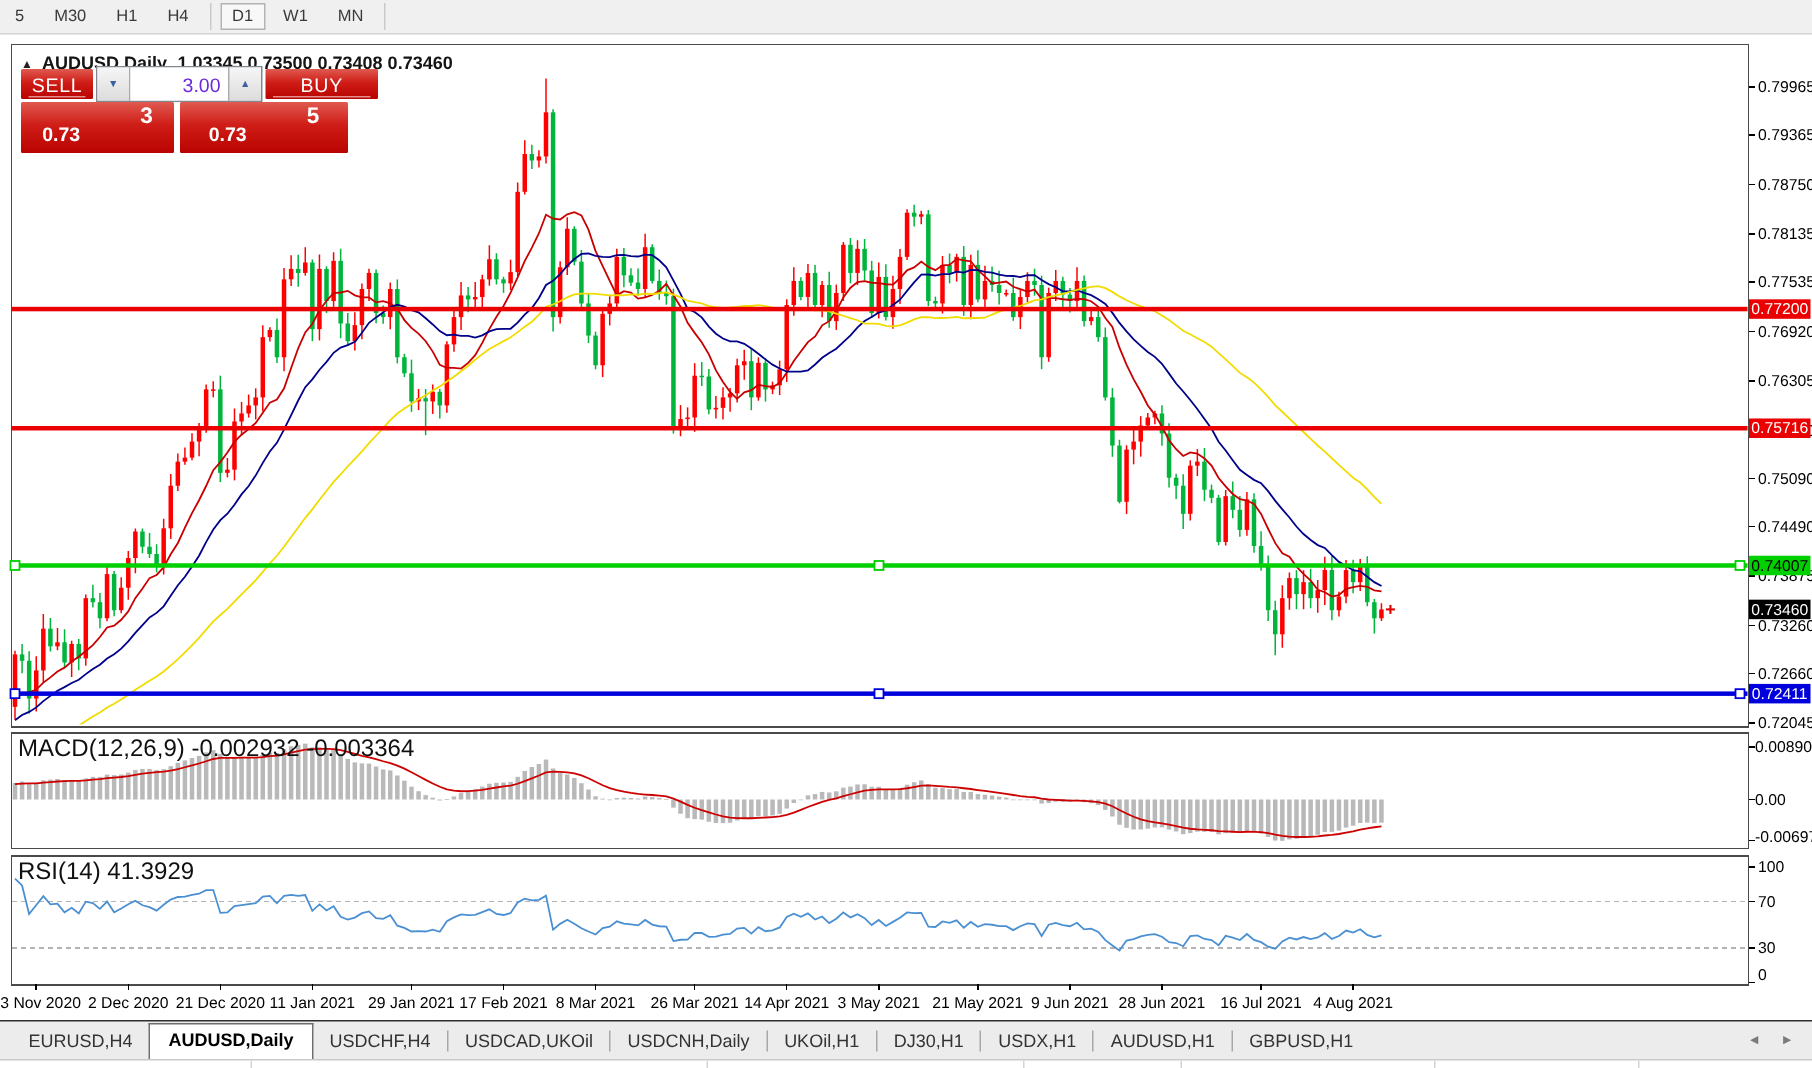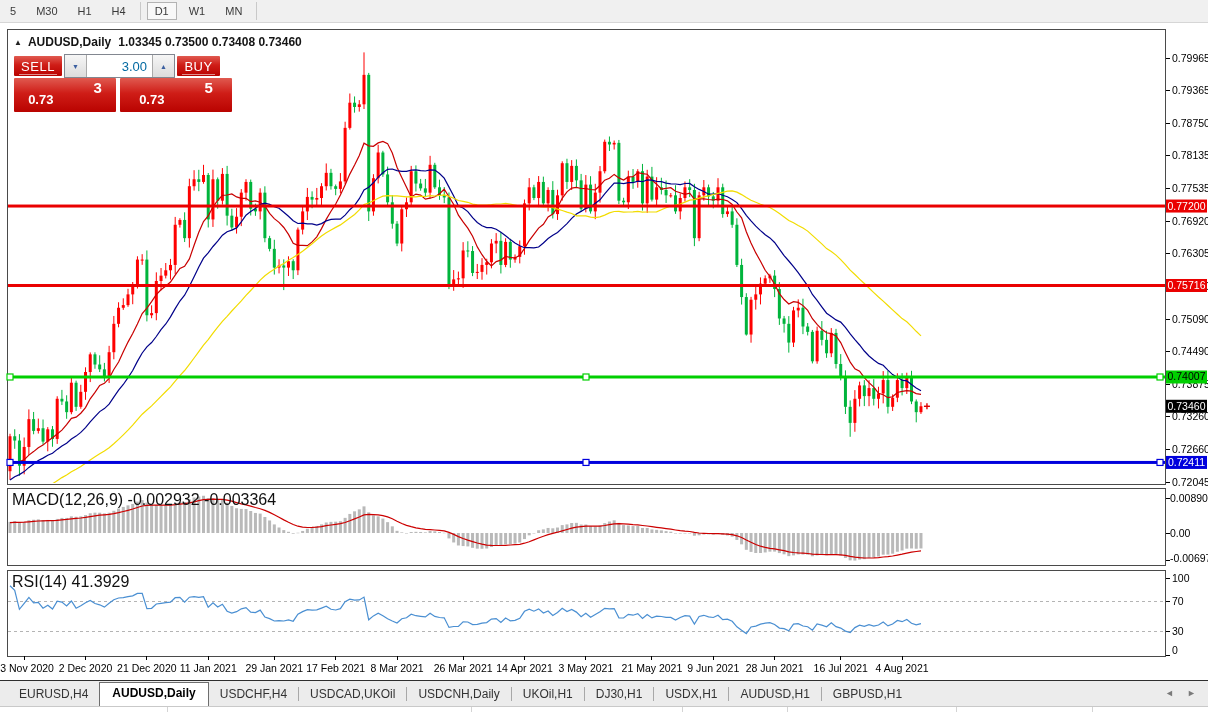--- a/index.html
+++ b/index.html
@@ -11,37 +11,37 @@
   .tfbtn{font-size:11px;color:#3a3a3a;padding:3px 8px;margin:0 2px;cursor:default;}
   .tfbtn.active{background:#f8f8f8;border:1px solid #b3b3b3;padding:2px 7px;}
   .tbsep{width:1px;height:18px;background:#c9c9c9;margin:0 4px;}
 
   
   .chart-title{position:absolute;left:14px;top:35px;font-size:12px;font-weight:700;color:#141414;z-index:5;white-space:nowrap;}
   .chart-title .tri{font-size:8px;margin-right:6px;position:relative;top:-1px;color:#222;}
   .chart-title .ohlc{margin-left:7px;}
 
   
-  .trade-panel{position:absolute;left:14px;top:54px;width:218px;height:58px;z-index:6;}
+  .trade-panel{position:absolute;left:14px;top:44px;width:218px;height:58px;z-index:6;}
   .redblock{position:absolute;background:linear-gradient(180deg,#e05a50 0%,#cf1d17 45%,#b90300 100%);border-radius:1px;color:#fff;}
   .btn-top{height:20px;top:2px;display:flex;align-items:center;justify-content:center;font-size:13px;letter-spacing:.5px;cursor:pointer;}
   .btn-top::after{content:"";position:absolute;left:5px;right:5px;bottom:1px;height:1px;background:rgba(255,255,255,.55);}
   #sell-top{left:0;width:48px;}
-  #buy-top{left:163px;width:43px;}
+  #buy-top{left:163px;width:75px;}
   #sell-bottom{left:0;top:24px;width:102px;height:34px;}
   #buy-bottom{left:106px;top:24px;width:112px;height:34px;}
   .bigprice{display:flex;justify-content:center;height:34px;cursor:pointer;}
   .bigprice .frac{align-self:flex-end;font-size:13px;font-weight:700;margin:0 1px 5px 0;}
   .bigprice .big{font-size:36px;line-height:33px;font-weight:400;letter-spacing:-1px;margin-top:36px;}
   .bigprice .pip{align-self:flex-start;font-size:15px;font-weight:700;margin:1px 0 0 1px;}
   .vol{position:absolute;left:50px;top:0;width:111px;height:24px;background:#fff;border:1px solid #828790;display:flex;box-sizing:border-box;}
   .volbtn{width:21px;background:linear-gradient(180deg,#f6f6f6,#dcdcdc);color:#3b5fa0;font-size:7px;display:flex;align-items:center;justify-content:center;cursor:pointer;}
   .volbtn.dn{border-right:1px solid #aaa;}
   .volbtn.up{border-left:1px solid #aaa;}
-  .vol input{flex:1;border:none;outline:none;text-align:right;font-size:13px;font-family:"Liberation Sans",sans-serif;padding:0 5px 0 0;min-width:0;color:#0369a1;}
+  .vol input{flex:1;border:none;outline:none;text-align:right;font-size:13px;font-family:"Liberation Sans",sans-serif;padding:0 5px 0 0;min-width:0;color:#6d28d9;}
 
   
   .pane-label{position:absolute;font-size:16px;color:#101010;z-index:4;white-space:nowrap;}
   #macd-label{left:12px;top:491px;}
   #rsi-label{left:12px;top:573px;}
 
   
   #chart-svg{position:absolute;left:0;top:0;z-index:1;}
 
   

